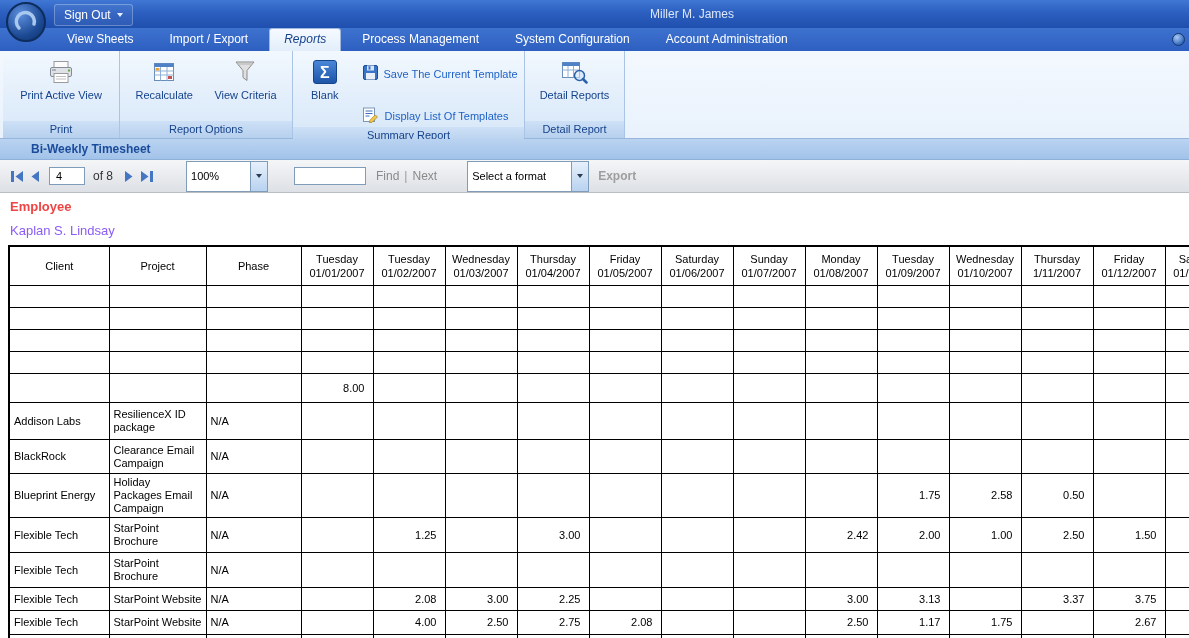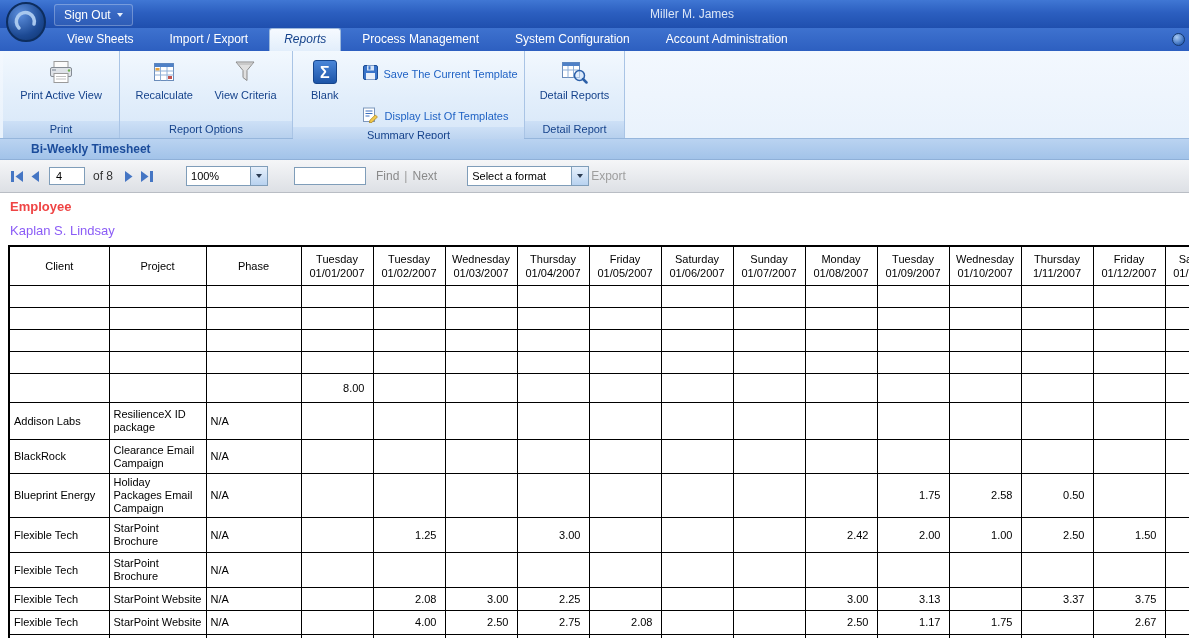--- a/index.html
+++ b/index.html
@@ -50,33 +50,33 @@
     color:#1b4c9b; font-size:12px; font-weight:bold; line-height:20px; padding-left:31px; }
 
   
   .vtoolbar { position:absolute; top:160px; left:0; right:0; height:33px;
     background:linear-gradient(180deg,#f5f6f8,#dde0e5); border-bottom:1px solid #b9bdc4;
     display:flex; align-items:center; padding-left:8px; font-size:12px; color:#333; }
   .navbtn { background:transparent; border:none; padding:0 2px; display:flex; align-items:center; cursor:pointer; }
   .page-input { width:36px; height:18px; border:1px solid #7f9db9; font-size:11px; padding:0 0 0 6px;
     margin-left:6px; font-family:"Liberation Sans",sans-serif; }
   .of-label { margin:0 8px; }
-  .combo { display:flex; align-items:center; height:20px; border:1px solid #7f9db9; background:#fff; font-size:11px; cursor:default; }
+  .combo { display:flex; align-items:center; height:31px; border:1px solid #7f9db9; background:#fff; font-size:11px; cursor:default; }
   .combo-text { flex:1; padding-left:4px; color:#000; white-space:nowrap; overflow:hidden; }
   .combo-btn { width:17px; align-self:stretch; background:linear-gradient(180deg,#e7f0fb,#b8d2f0);
     border-left:1px solid #7f9db9; display:flex; align-items:center; justify-content:center; }
   .caret-dark { width:0; height:0; border-left:3.5px solid transparent; border-right:3.5px solid transparent; border-top:4.5px solid #2b3b52; }
   .combo.zoom { margin-left:30px; width:82px; }
   .search-input { margin-left:26px; width:72px; height:18px; border:1px solid #7f9db9; font-size:11px; padding:0 3px;
     font-family:"Liberation Sans",sans-serif; }
   .link-gray { color:#8a8a8a; text-decoration:none; cursor:pointer; }
   .link-find { margin-left:10px; }
   .pipe { margin:0 5px; color:#9a9a9a; }
   .combo.format { margin-left:30px; width:122px; }
-  .link-export { margin-left:2px; color:#9e9e9e; }
+  .link-export { margin-left:9px; color:#9e9e9e;font-weight:bold; }
 
   
   .content { position:absolute; top:193px; left:0; right:0; bottom:0; background:#fff; overflow:hidden; }
   .emp-label { margin:6px 0 0 10px; font-size:13px; font-weight:bold; color:#ef4444; }
   .emp-name { margin:9px 0 0 10px; font-size:13px; color:#8b5cf6; }
   .rpt-table { border-collapse:collapse; table-layout:fixed; width:1228px; margin:7px 0 0 8px;
     font-size:11px; color:#000; border:2px solid #000; }
   .rpt-table th, .rpt-table td { border:1px solid #000; overflow:hidden; vertical-align:middle; }
   .rpt-table th { font-weight:normal; text-align:center; padding:5px 2px; }
   .rpt-table th div { line-height:14px; }

